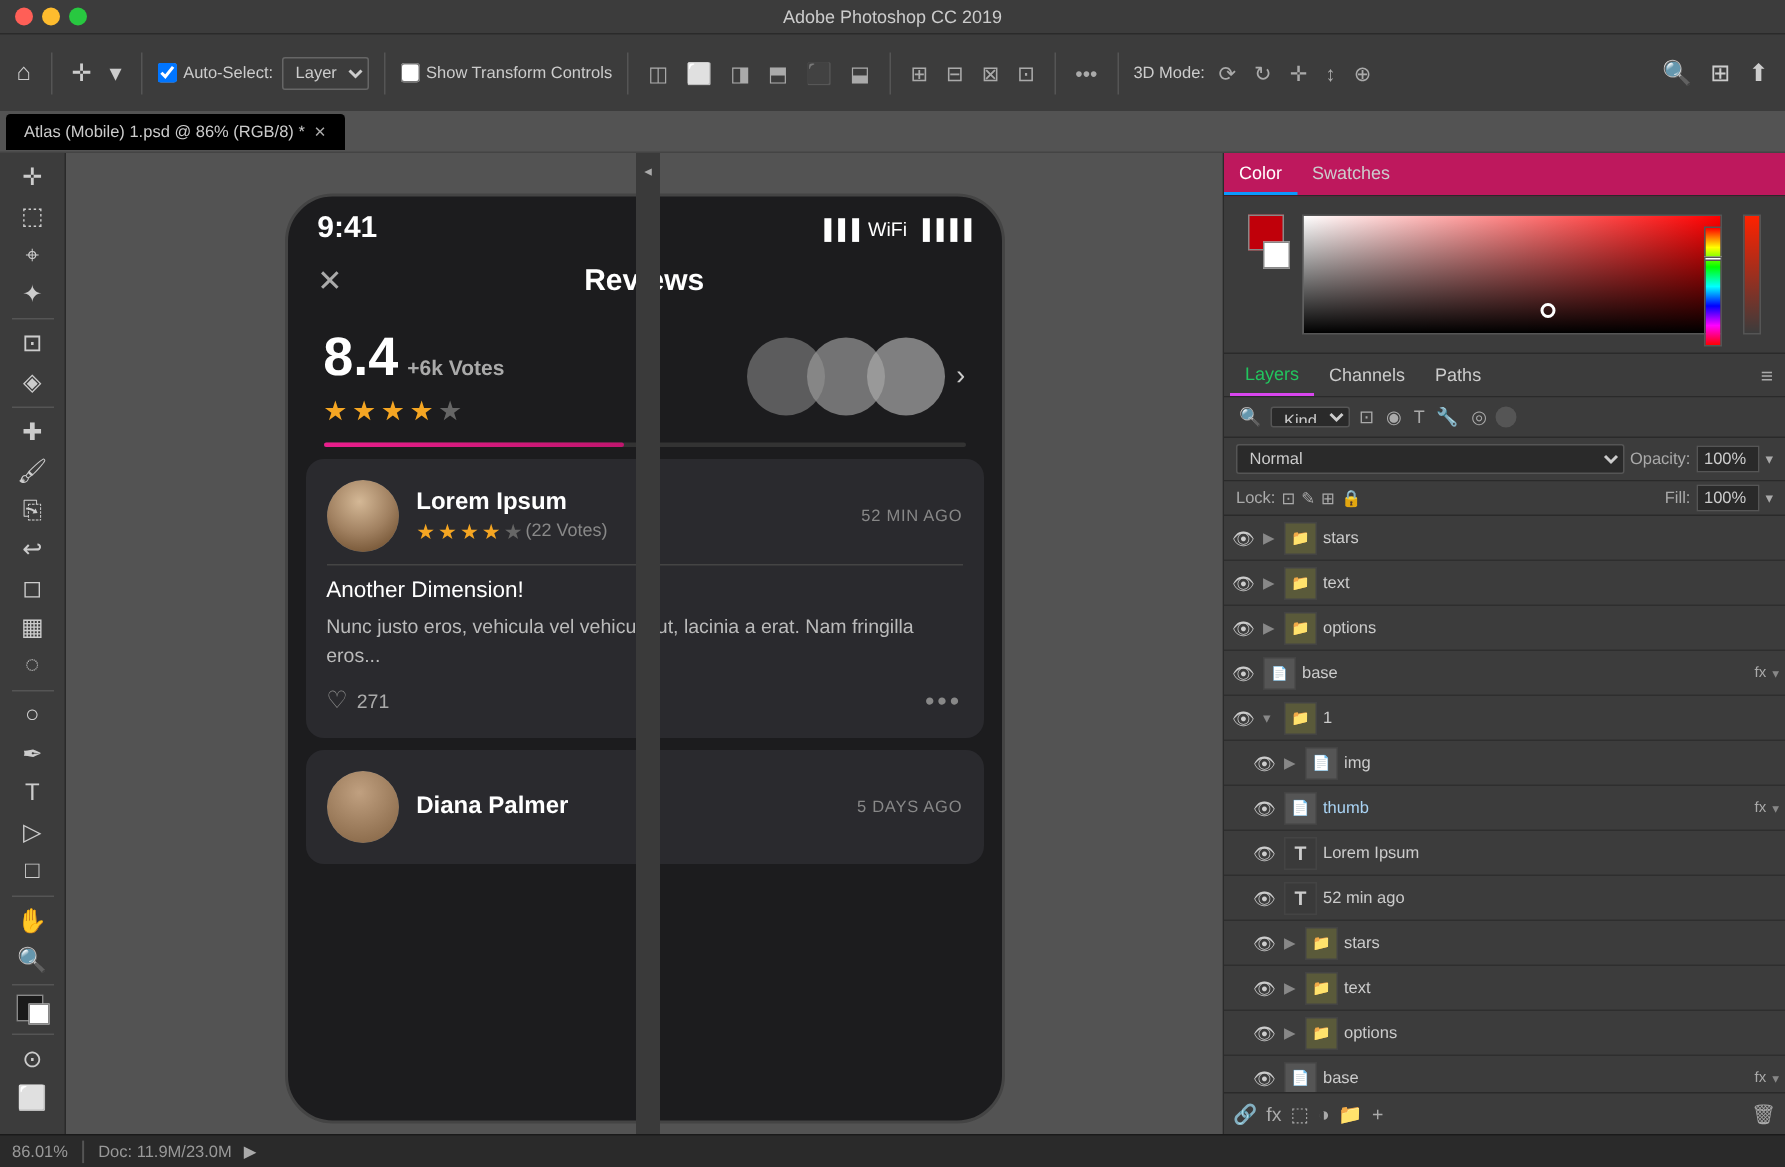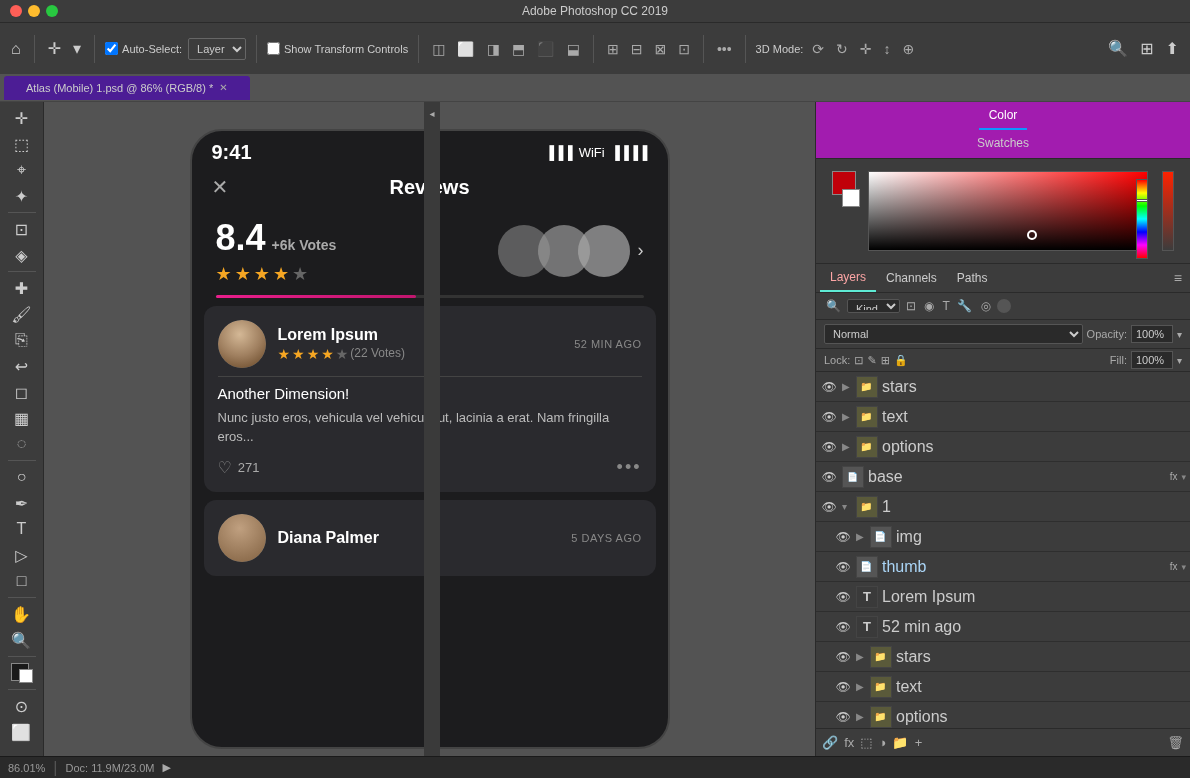--- a/index.html
+++ b/index.html
@@ -32,21 +32,21 @@
     .tb-checkbox-label { color: #ccc; font-size: 11px; display: flex; align-items: center; gap: 4px; }
     .tb-small-btn { color: #aaa; font-size: 14px; padding: 2px 3px; cursor: pointer; }
     .tb-text { color: #ccc; font-size: 11px; }
     .tb-right { margin-left: auto; display: flex; align-items: center; gap: 6px; }
 
     
     #tabbar {
       width: 100%; height: 28px; background: #535353; border-bottom: 1px solid #444;
       display: flex; align-items: center; padding: 0 4px;
     }
-    .tab { background: #4c1d95; color: #ccc; font-size: 11px; padding: 4px 22px; border-radius: 3px 3px 0 0; display: flex; align-items: center; gap: 6px; height: 24px; }
+    .tab { background: #000000; color: #ccc; font-size: 11px; padding: 4px 12px; border-radius: 3px 3px 0 0; display: flex; align-items: center; gap: 6px; height: 24px; }
     .tab .tab-close { color: #aaa; cursor: pointer; font-size: 10px; }
 
     
     #main { display: flex; width: 100%; height: calc(778px - 22px - 52px - 28px - 22px); }
 
     
     #left-toolbar {
       width: 44px; background: #3c3c3c; display: flex; flex-direction: column; align-items: center;
       padding: 4px 0; gap: 2px; border-right: 1px solid #2a2a2a;
     }
@@ -103,35 +103,35 @@
     .phone-review2 { margin: 8px 12px; padding: 14px; background: #2a2a2e; border-radius: 12px; display: flex; align-items: center; gap: 12px; }
     .review2-name { color: #fff; font-size: 16px; font-weight: 600; }
 
     
     #right-panel {
       width: 375px; background: #3c3c3c; border-left: 1px solid #2a2a2a; display: flex; flex-direction: column;
     }
 
     
     #color-panel { border-bottom: 1px solid #2a2a2a; }
-    .panel-tabs { display: flex; align-items: center; background: #a21caf; border-bottom: 1px solid #2a2a2a; padding: 0 0; flex-direction: column; }
+    .panel-tabs { display: flex; align-items: center; background: #be185d; border-bottom: 1px solid #2a2a2a; padding: 0 0; }
     .panel-tab { color: #ccc; font-size: 12px; padding: 6px 10px; cursor: pointer; border-bottom: 2px solid transparent; }
     .panel-tab.active { border-bottom-color: #0d99ff; color: #fff; }
     .color-picker-area { padding: 8px; position: relative; }
     .color-gradient { width: 280px; height: 80px; border: 1px solid #555; position: relative; overflow: hidden; }
     .color-gradient-bg { width: 100%; height: 100%; background: linear-gradient(to bottom, transparent, #000), linear-gradient(to right, #fff, #ff0000); }
     .color-circle { width: 10px; height: 10px; border-radius: 50%; border: 2px solid #fff; position: absolute; top: 58px; left: 158px; }
     .color-hue-bar { width: 12px; height: 80px; background: linear-gradient(to bottom, #ff0000, #ffff00, #00ff00, #00ffff, #0000ff, #ff00ff, #ff0000); border: 1px solid #555; position: absolute; right: 8px; top: 8px; }
     .color-hue-indicator { width: 12px; height: 3px; background: #fff; border: 1px solid #555; position: absolute; right: 8px; top: 28px; }
 
     
     #layers-panel { flex: 1; display: flex; flex-direction: column; overflow: hidden; }
     .layers-tabs { display: flex; align-items: center; background: #3c3c3c; border-bottom: 1px solid #2a2a2a; padding: 0 4px; }
     .layers-tab { color: #ccc; font-size: 12px; padding: 6px 10px; cursor: pointer; }
-    .layers-tab.active { color: #fca5a5; border-bottom: 2px solid #5eead4; }
+    .layers-tab.active { color: #22c55e; border-bottom: 2px solid #d946ef; }
     .layers-menu-icon { margin-left: auto; color: #aaa; cursor: pointer; font-size: 14px; padding: 4px; }
 
     
     .layers-filter { display: flex; align-items: center; gap: 4px; padding: 4px 8px; background: #3c3c3c; border-bottom: 1px solid #2a2a2a; }
     .layers-filter-select { background: #2a2a2a; border: 1px solid #555; color: #ccc; font-size: 11px; padding: 2px 4px; border-radius: 2px; height: 14px; }
     .layers-filter-icon { color: #aaa; font-size: 12px; padding: 2px; cursor: pointer; }
     .layers-filter-toggle { width: 14px; height: 14px; background: #555; border-radius: 50%; cursor: pointer; }
 
     
     .layers-blend { display: flex; align-items: center; gap: 4px; padding: 4px 8px; background: #3c3c3c; border-bottom: 1px solid #2a2a2a; }
@@ -151,21 +151,21 @@
     #layer-list { flex: 1; overflow-y: auto; background: #3c3c3c; }
     #layer-list::-webkit-scrollbar { width: 6px; }
     #layer-list::-webkit-scrollbar-track { background: #3c3c3c; }
     #layer-list::-webkit-scrollbar-thumb { background: #555; }
     .layer-row { display: flex; align-items: center; height: 30px; padding: 0 4px; gap: 4px; border-bottom: 1px solid #2e2e2e; }
     .eye-icon { color: #ccc; font-size: 12px; width: 18px; text-align: center; cursor: pointer; }
     .layer-expand { color: #888; font-size: 10px; width: 10px; cursor: pointer; }
     .layer-thumb { width: 22px; height: 22px; background: #555; border: 1px solid #444; display: flex; align-items: center; justify-content: center; font-size: 10px; color: #ccc; flex-shrink: 0; }
     .layer-thumb-t { background: #3a3a3a; font-size: 13px; font-weight: bold; color: #ccc; }
     .layer-thumb-folder { background: #5a5a3a; }
-    .layer-name { color: #ccc; font-size: 16px; flex: 1; overflow: hidden; text-overflow: ellipsis; white-space: nowrap; }
+    .layer-name { color: #ccc; font-size: 11px; flex: 1; overflow: hidden; text-overflow: ellipsis; white-space: nowrap; }
     .layer-name a { color: #aad4f5; cursor: pointer; }
     .layer-fx { color: #aaa; font-size: 10px; margin-left: auto; }
     .layer-fx-btn { color: #888; font-size: 9px; cursor: pointer; }
     .indent-1 { padding-left: 18px; }
 
     
     .layer-bottom { height: 28px; background: #3c3c3c; border-top: 1px solid #2a2a2a; display: flex; align-items: center; padding: 0 6px; gap: 6px; }
     .lb-icon { color: #aaa; font-size: 13px; cursor: pointer; }
 
     

